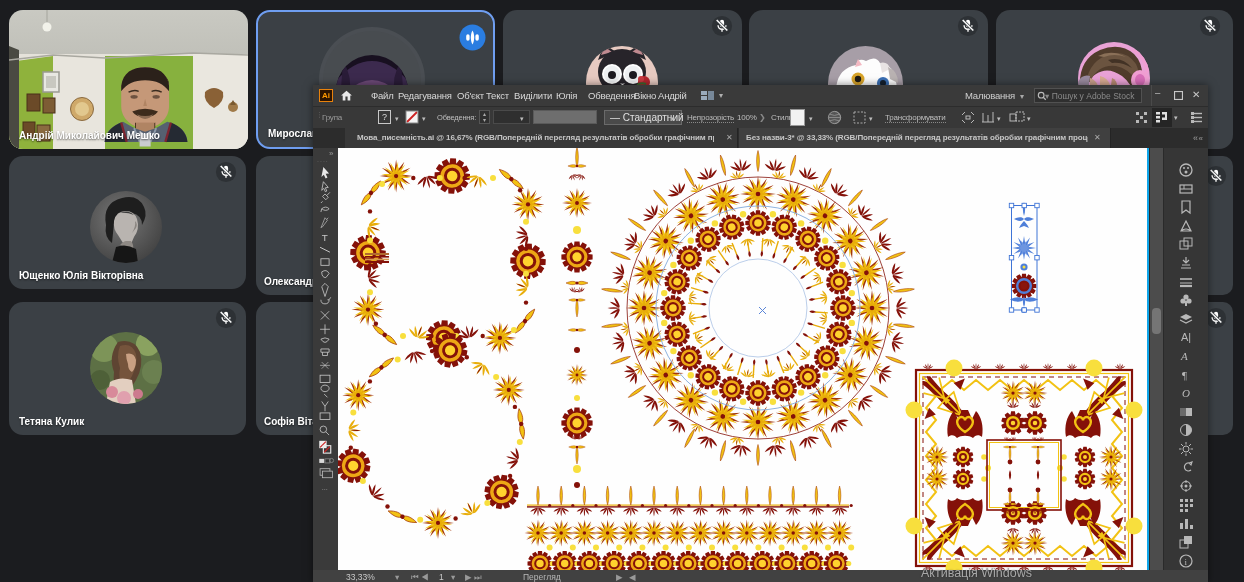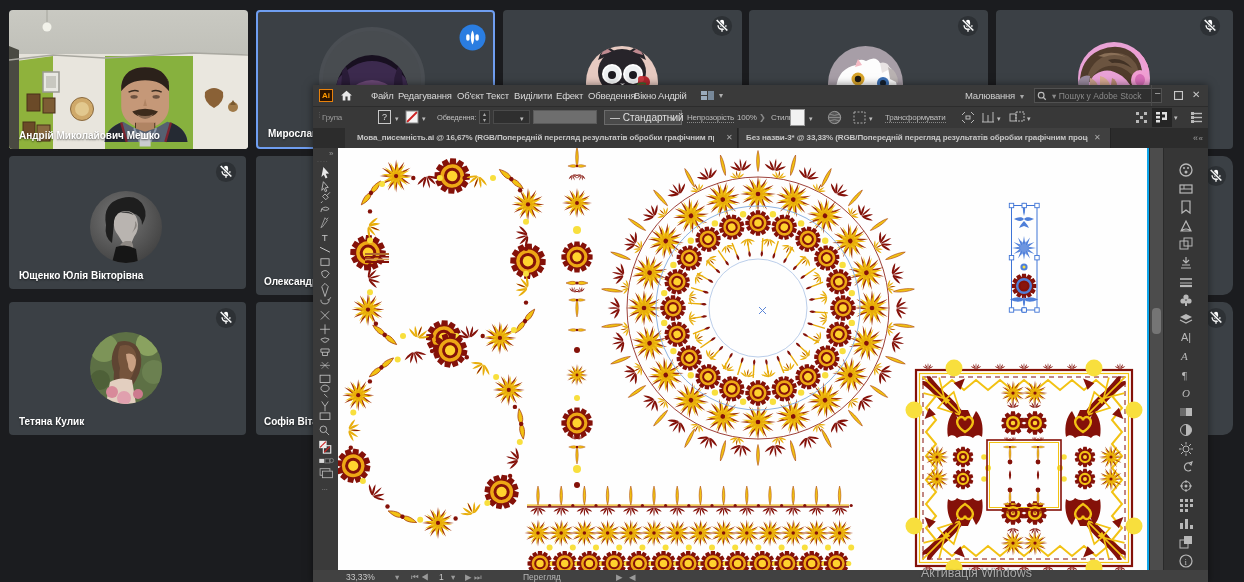--- a/index.html
+++ b/index.html
@@ -1,16 +1,16 @@
 <!DOCTYPE html>
 <html><head><meta charset="utf-8"><style>
 *{margin:0;padding:0;box-sizing:border-box}
 body{width:1244px;height:582px;overflow:hidden;font-family:"Liberation Sans",sans-serif}
 #stage{position:relative;width:1244px;height:582px;background:#1b1c1f;overflow:hidden}
-.tile{position:absolute;background:#3b4045;border-radius:4px;overflow:hidden}
+.tile{position:absolute;background:#3b4045;border-radius:14px;overflow:hidden}
 .nm{position:absolute;left:10px;bottom:8px;color:#fff;font-size:10px;font-weight:700;letter-spacing:0px;text-shadow:0 1px 2px rgba(0,0,0,.6);white-space:nowrap}
 .mute{position:absolute}
 #ai{position:absolute;left:313px;top:85px;width:895px;height:497px;background:#0ea5e9;box-shadow:0 0 8px rgba(0,0,0,.5)}
 .mbar{position:absolute;left:0;top:0;width:895px;height:21px;background:#3a3a3a}
 .obar{position:absolute;left:0;top:21px;width:895px;height:30px;background:#383838;border-top:1px solid #2c2c2c;border-bottom:1px solid #2a2a2a}
 .tbar{position:absolute;left:0;top:43px;width:895px;height:20px;background:#2c2c2c}
 .mtxt{position:absolute;top:5px;font-size:9.5px;color:#d9d9d9;white-space:nowrap;letter-spacing:-0.2px}
 .otxt{position:absolute;top:6px;font-size:8px;color:#bdbdbd;white-space:nowrap;letter-spacing:-0.2px}
 .ttxt{position:absolute;top:5px;font-size:8px;color:#c6c6c6;white-space:nowrap;letter-spacing:-0.1px}
 .tools{position:absolute;left:0;top:63px;width:25px;height:422px;background:#3a3a3a}
@@ -274,32 +274,32 @@
       <div class="mbar">
         <div style="position:absolute;left:6px;top:4px;width:14px;height:13px;background:#2d1400;border:1px solid #e8820c;color:#ff9a00;font-size:8px;font-weight:700;text-align:center;line-height:12px">Ai</div>
         <svg style="position:absolute;left:27px;top:4px" width="13" height="13" viewBox="0 0 24 24">
           <path d="M12 3 L22 12 L19 12 L19 21 L14 21 L14 14 L10 14 L10 21 L5 21 L5 12 L2 12 Z" fill="#e8e8e8"></path>
         </svg>
         <div class="mtxt" style="left:58px">Файл</div>
         <div class="mtxt" style="left:85px">Редагування</div>
         <div class="mtxt" style="left:144px">Об'єкт</div>
         <div class="mtxt" style="left:173px">Текст</div>
         <div class="mtxt" style="left:201px">Виділити</div>
-        <div class="mtxt" style="left:243px">Ефект</div>
+        <div class="mtxt" style="left:243px">Юлія</div>
         <div class="mtxt" style="left:275px">Обведення</div>
         <div class="mtxt" style="left:321px">Вікно</div>
         <div class="mtxt" style="left:345px">Андрій</div>
         <svg style="position:absolute;left:388px;top:6px" width="14" height="10">
           <rect width="6" height="4" fill="#9ab"></rect>
           <rect y="5" width="6" height="4" fill="#9ab"></rect>
           <rect x="7" width="6" height="9" fill="#789"></rect>
         </svg>
         <div class="mtxt" style="left:406px;color:#b0b0b0;font-size:8px;top:6px">▾</div>
         <div class="mtxt" style="left:652px;color:#cfcfcf">Малювання&nbsp;&nbsp;<span style="font-size:8px;color:#a8a8a8">▾</span></div>
-        <div style="position:absolute;left:721px;top:3px;width:128px;height:15px;background:#2f2f2f;border:1px solid #515151;color:#8a8a8a;font-size:8.5px;line-height:14px;padding-left:17px;white-space:nowrap">▾ Пошук у Adobe Stock</div>
+        <div style="position:absolute;left:721px;top:3px;width:108px;height:15px;background:#2f2f2f;border:1px solid #515151;color:#8a8a8a;font-size:8.5px;line-height:14px;padding-left:10px;white-space:nowrap">▾ Пошук у Adobe Stock</div>
         <svg style="position:absolute;left:724px;top:6px" width="10" height="10" viewBox="0 0 12 12">
           <circle cx="5" cy="5" r="3.4" fill="none" stroke="#bbb" stroke-width="1.4"></circle>
           <line x1="7.5" y1="7.5" x2="10.5" y2="10.5" stroke="#bbb" stroke-width="1.4"></line>
         </svg>
         <div style="position:absolute;left:838px;top:0;width:57px;height:21px;border-left:1px solid #4a4a4a"></div>
         <div class="mtxt" style="left:842px;top:2px;color:#c8c8c8">–</div>
         <svg style="position:absolute;left:861px;top:6px" width="9" height="9">
           <rect x="0.5" y="0.5" width="8" height="8" fill="none" stroke="#c8c8c8" stroke-width="1.2"></rect>
         </svg>
         <div class="mtxt" style="left:879px;top:4px;color:#c8c8c8;font-size:10px">✕</div>

